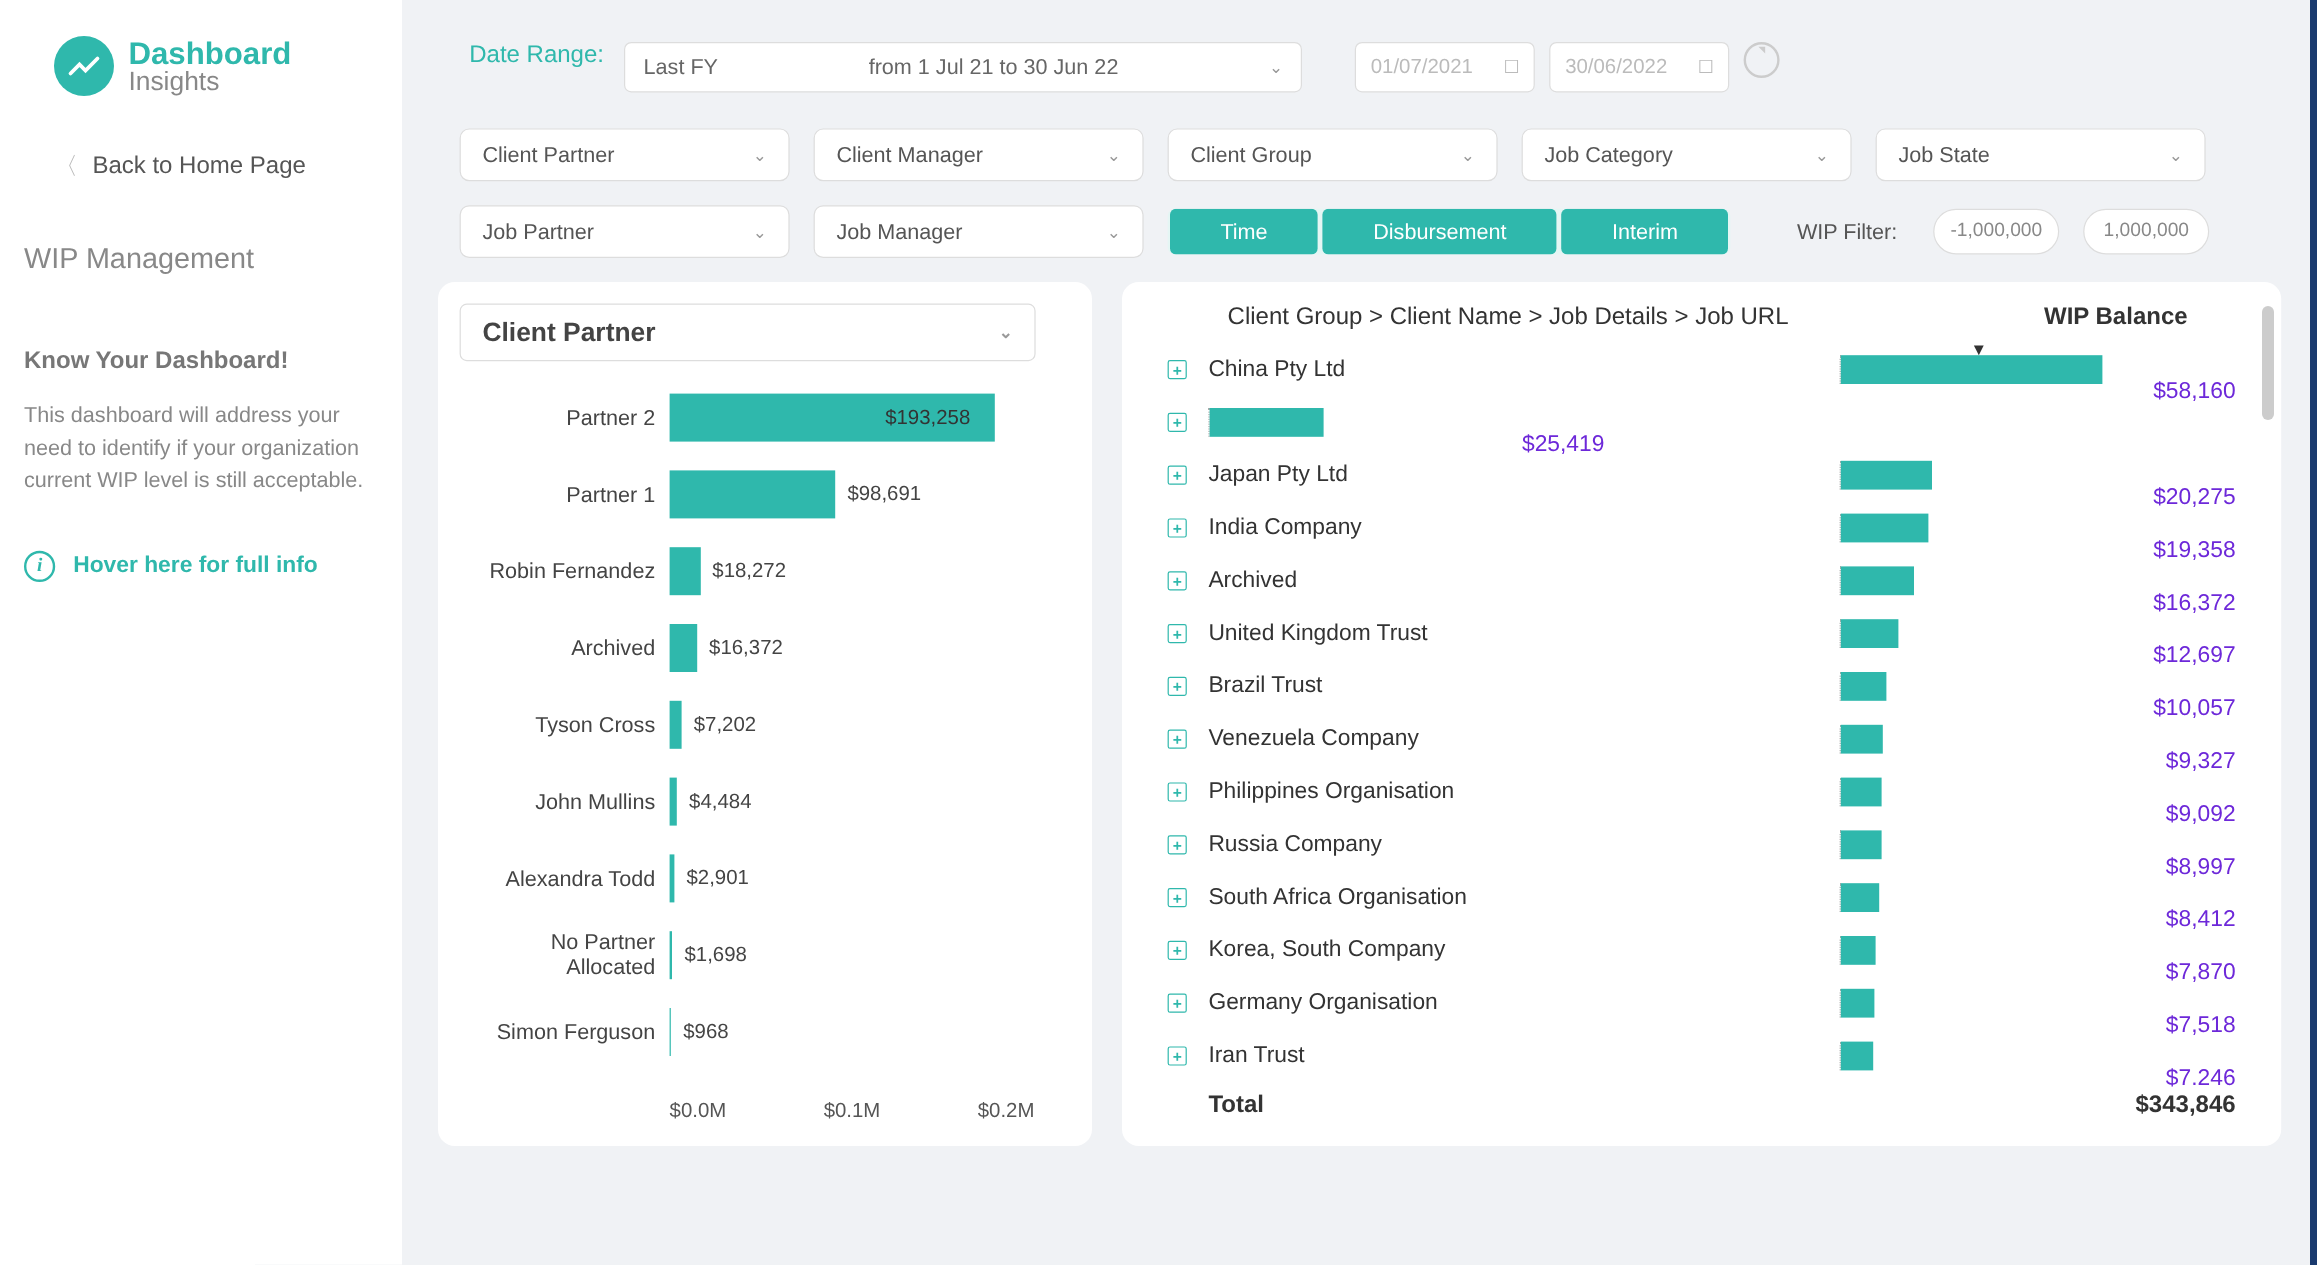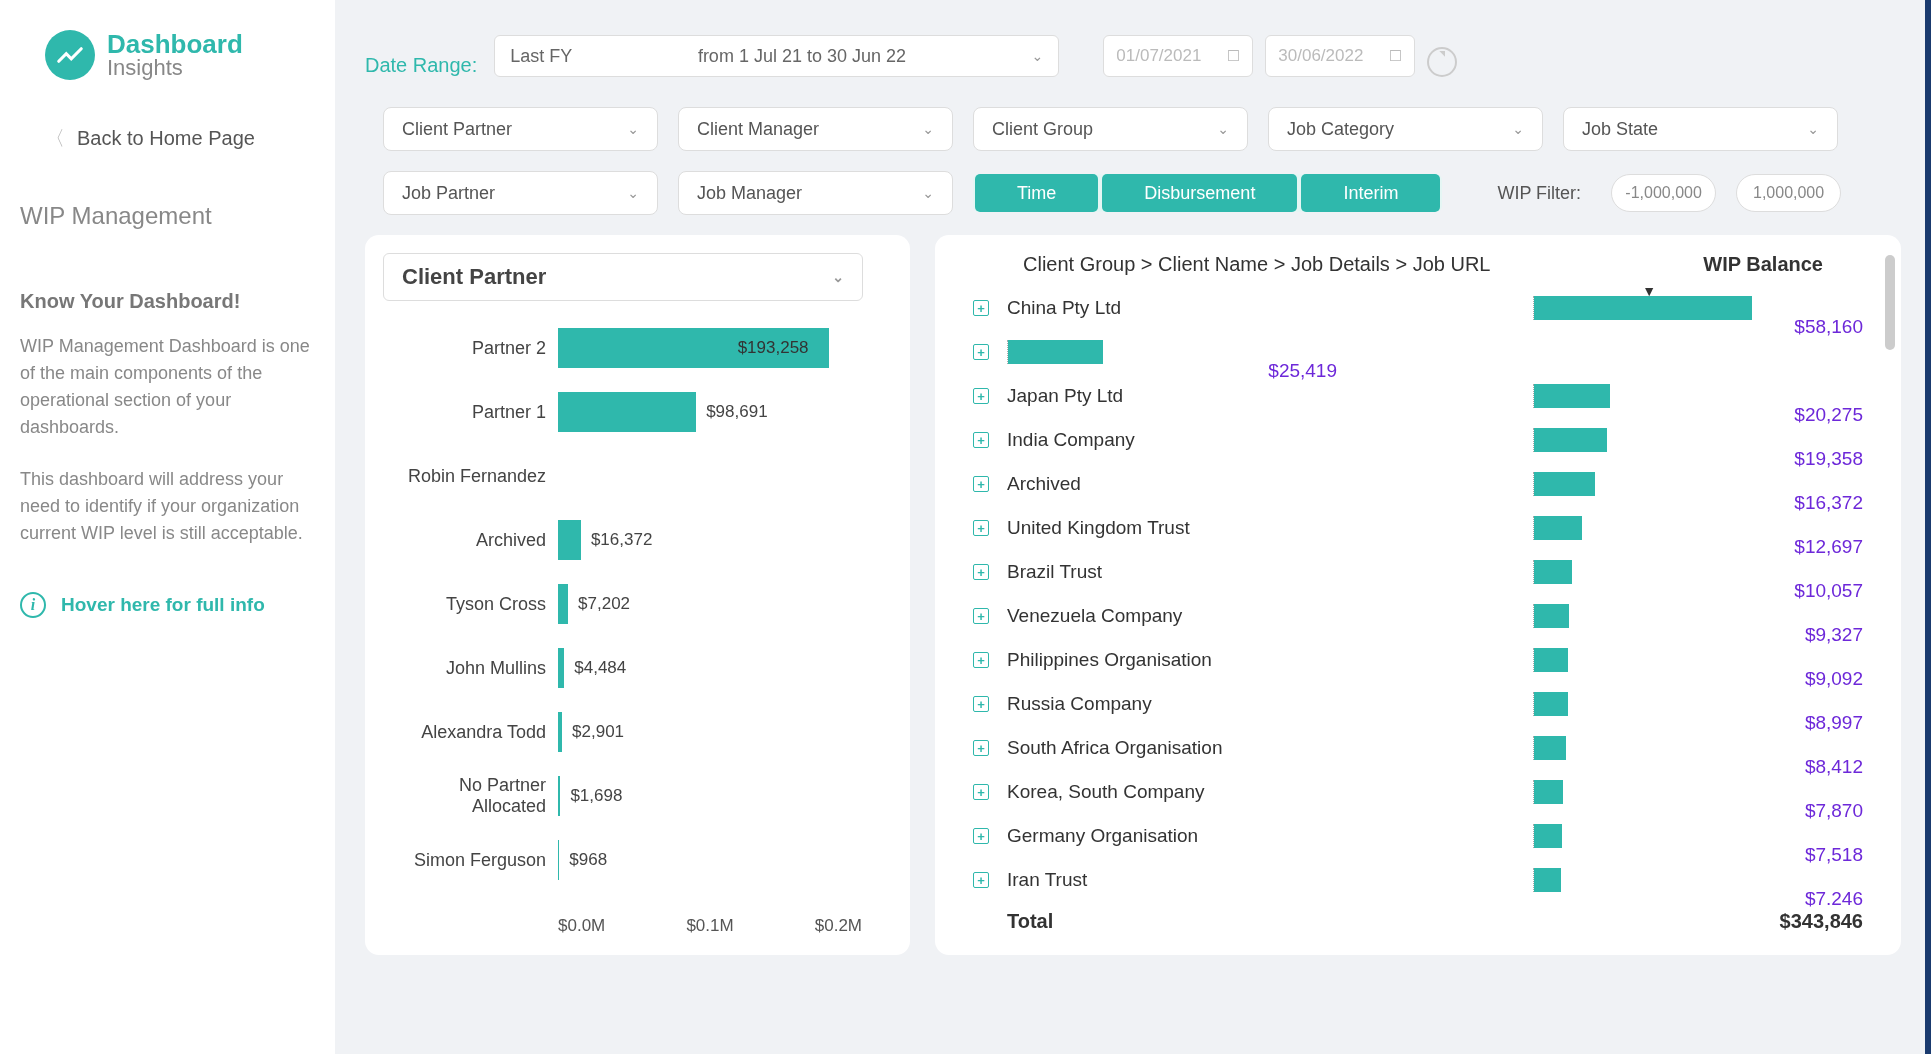--- a/index.html
+++ b/index.html
@@ -17,21 +17,21 @@
   .page-title { font-size: 24px; color: #888; margin-bottom: 60px; }
   .know-title { font-size: 20px; font-weight: 600; color: #777; margin-bottom: 20px; }
   .know-text { font-size: 18px; color: #888; line-height: 1.5; margin-bottom: 25px; }
   .hover-row { display: flex; align-items: center; gap: 15px; color: #2fb8ac; font-weight: 600; font-size: 19px; margin-top: 20px; cursor: pointer;}
   .info-icon { width: 26px; height: 26px; border: 2.5px solid #2fb8ac; border-radius: 50%; display: flex; align-items: center; justify-content: center; font-family: serif; font-weight:bold; font-style: italic; color: #2fb8ac; font-size: 16px;}
 
   
   .main { flex: 1; padding: 35px 30px 20px 30px; position: relative; }
   
   
-  .date-row { display: flex; align-items: flex-end; gap: 12px; margin-bottom: 30px; }
+  .date-row { display: flex; align-items: flex-start; gap: 12px; margin-bottom: 30px; margin-left: 26px; }
   .date-label { color: #2fb8ac; font-size: 20px; margin-right: 5px;}
   .date-select { width: 565px; height: 42px; border: 1px solid #ddd; border-radius: 6px; background: #fff; display: flex; align-items: center; padding: 0 15px; justify-content: space-between; font-size: 18px; color: #666; cursor:pointer;}
   .date-select .mid { color: #666; }
   .date-input { width: 150px; height: 42px; border: 1px solid #ddd; border-radius: 6px; background: #fff; display: flex; align-items: center; padding: 0 12px; justify-content: space-between; color: #bbb; font-size: 17px;}
   .cal-icon { color: #bbb; font-size: 15px; }
   .refresh-icon { width: 30px; height: 30px; border: 2px solid #ccc; border-radius: 50%; position: relative; cursor:pointer;}
   .refresh-icon::after { content:''; position:absolute; top:-2px; left:12px; border:4px solid transparent; border-bottom-color:#ccc; transform:rotate(45deg);}
   .chev { color: #999; font-size: 14px; }
 
   
@@ -94,21 +94,20 @@
       <div class="logo-text-main">Dashboard</div>
       <div class="logo-text-sub">Insights</div>
     </div>
   </div>
   <div class="back-link">
     <span class="back-chevron">〈</span>
     <span>Back to Home Page</span>
   </div>
   <div class="page-title">WIP Management</div>
   <div class="know-title">Know Your Dashboard!</div>
-  <div class="know-text">WIP Management Dashboard is one of the main components of the operational section of your dashboards.</div>
   <div class="know-text">This dashboard will address your need to identify if your organization current WIP level is still acceptable.</div>
   <div class="hover-row">
     <span class="info-icon">i</span>
     <span>Hover here for full info</span>
   </div>
 </div>
 
 <div class="main">
 
   <div class="date-row">
@@ -192,20 +191,24 @@
           </div>
           <div class="hbar-row">
             <div class="hbar-label">Partner 1</div>
             <div class="hbar-track">
               <div class="hbar-fill" style="width:138.1674px;position:relative;"></div>
               <span class="hbar-val-out">$98,691</span>
             </div>
           </div>
           <div class="hbar-row">
             <div class="hbar-label">Robin Fernandez</div>
+            <div class="hbar-track">
+              <div class="hbar-fill" style="width:25.5808px;position:relative;"></div>
+              <span class="hbar-val-out">$18,272</span>
+            </div>
           </div>
           <div class="hbar-row">
             <div class="hbar-label">Archived</div>
             <div class="hbar-track">
               <div class="hbar-fill" style="width:22.9208px;position:relative;"></div>
               <span class="hbar-val-out">$16,372</span>
             </div>
           </div>
           <div class="hbar-row">
             <div class="hbar-label">Tyson Cross</div>

